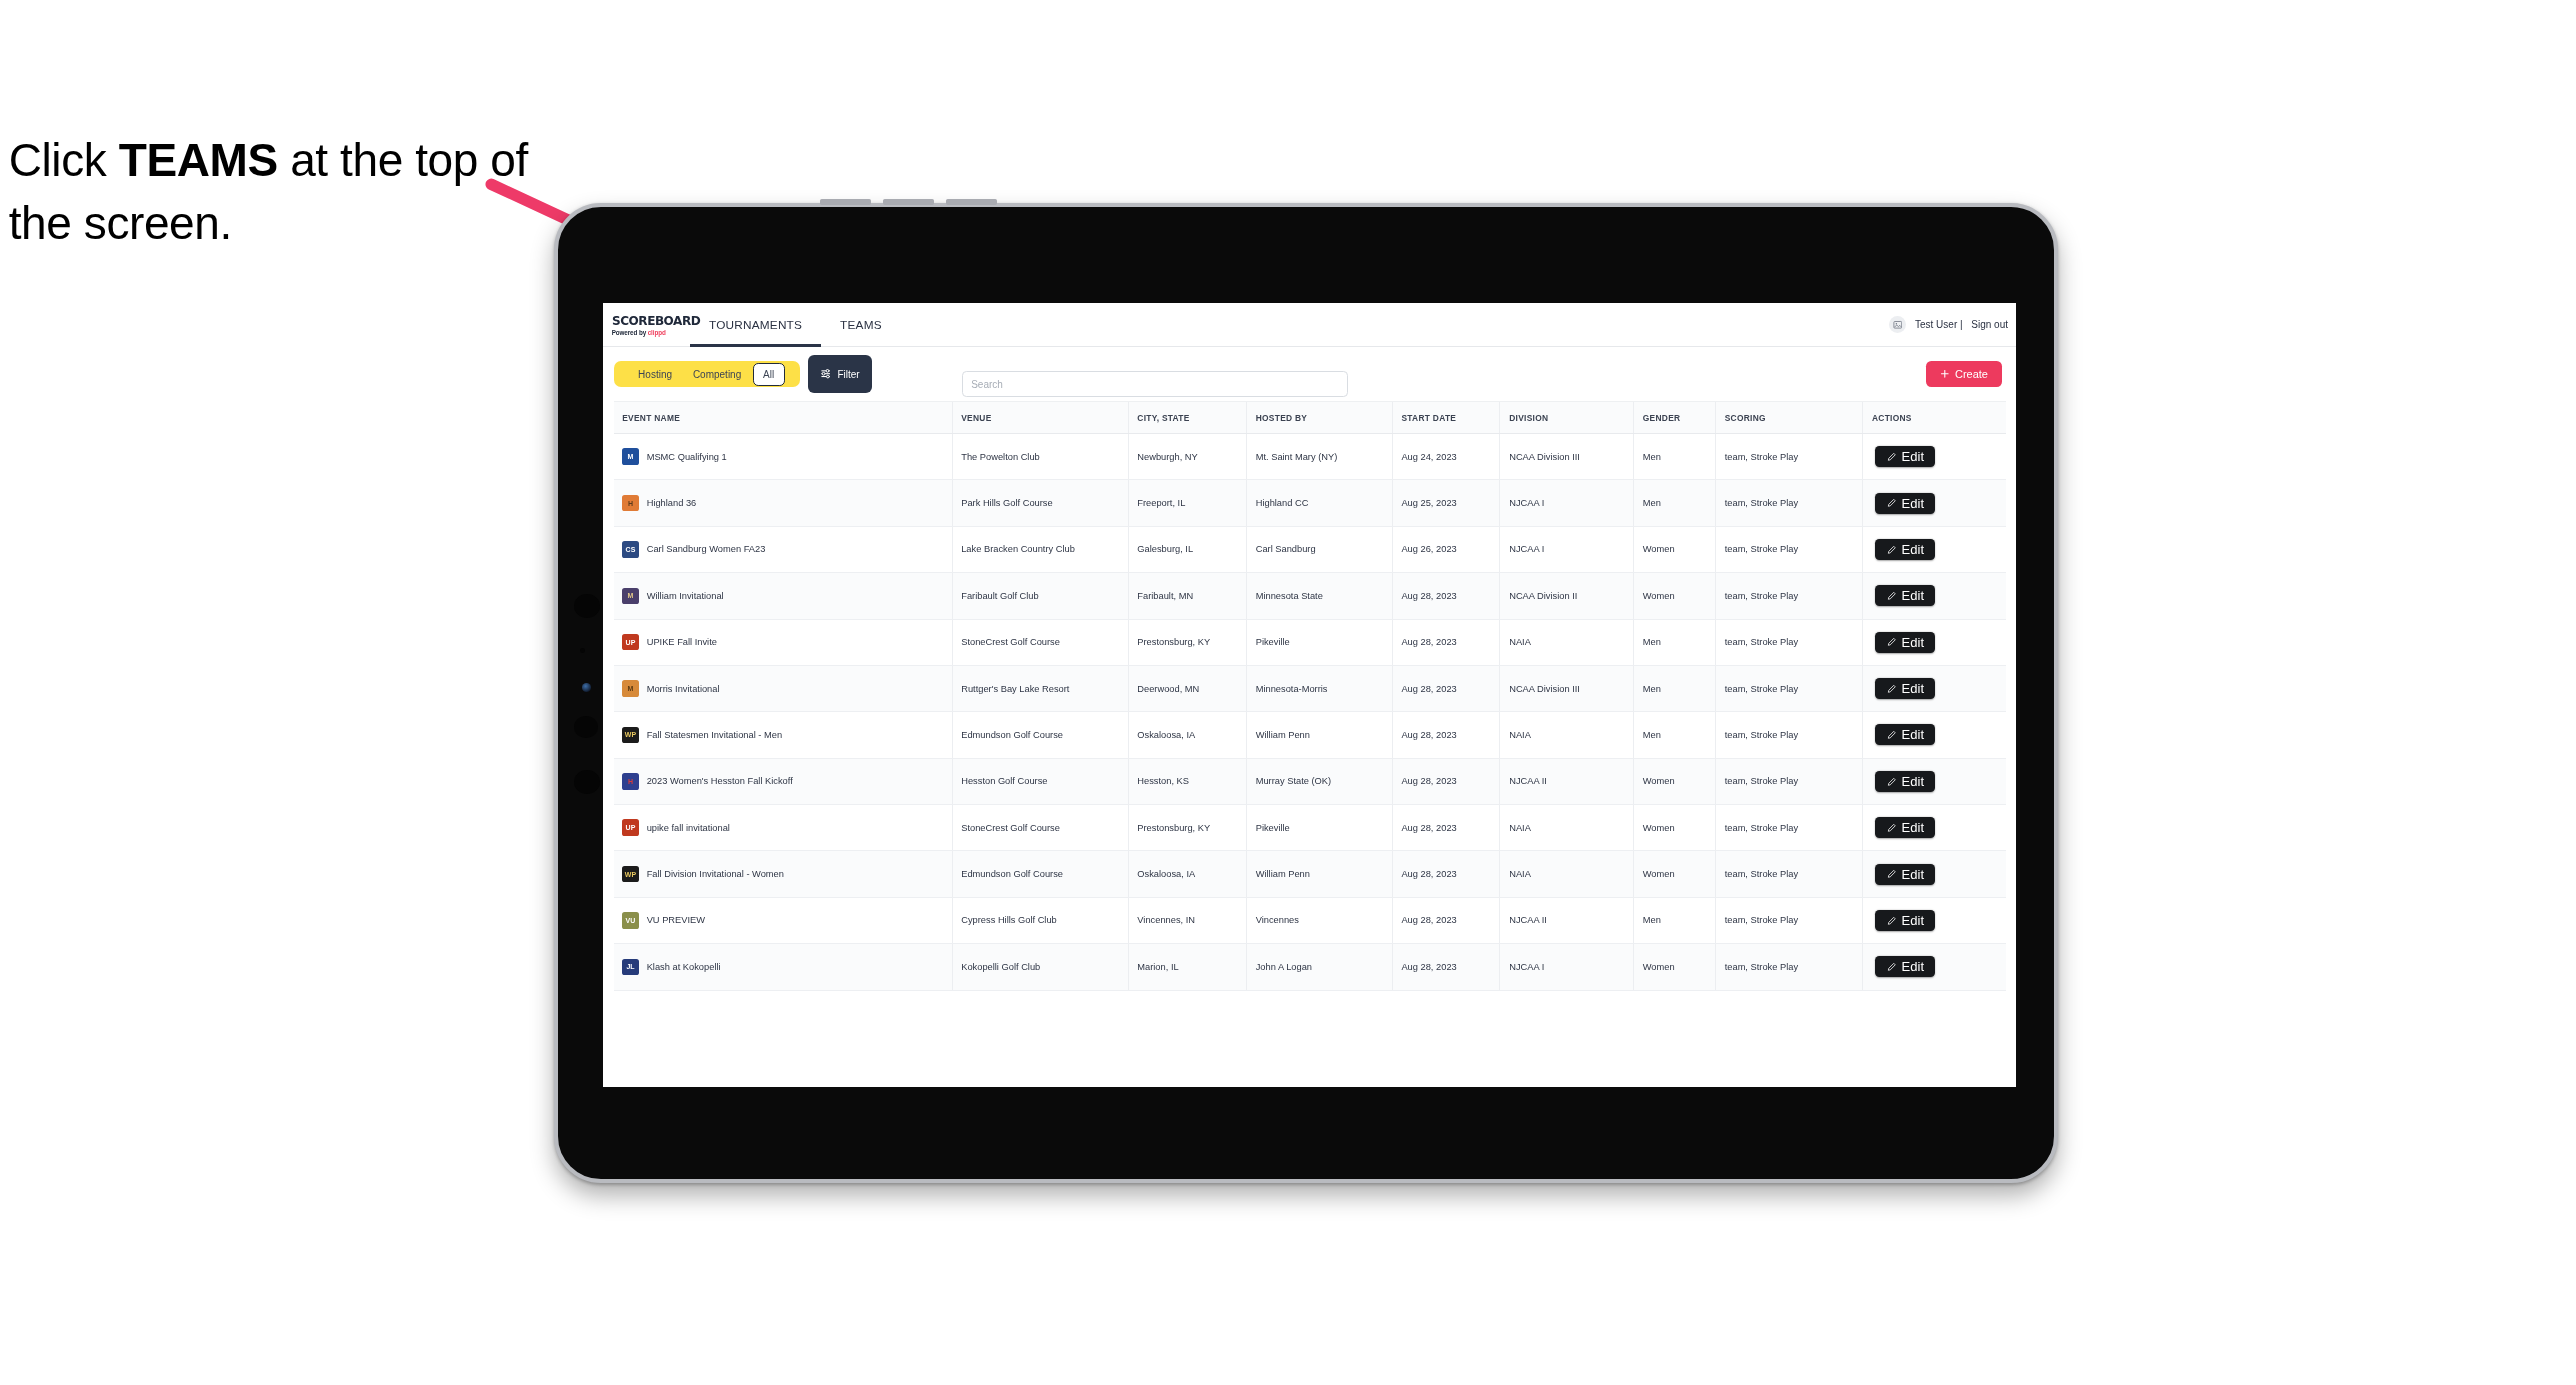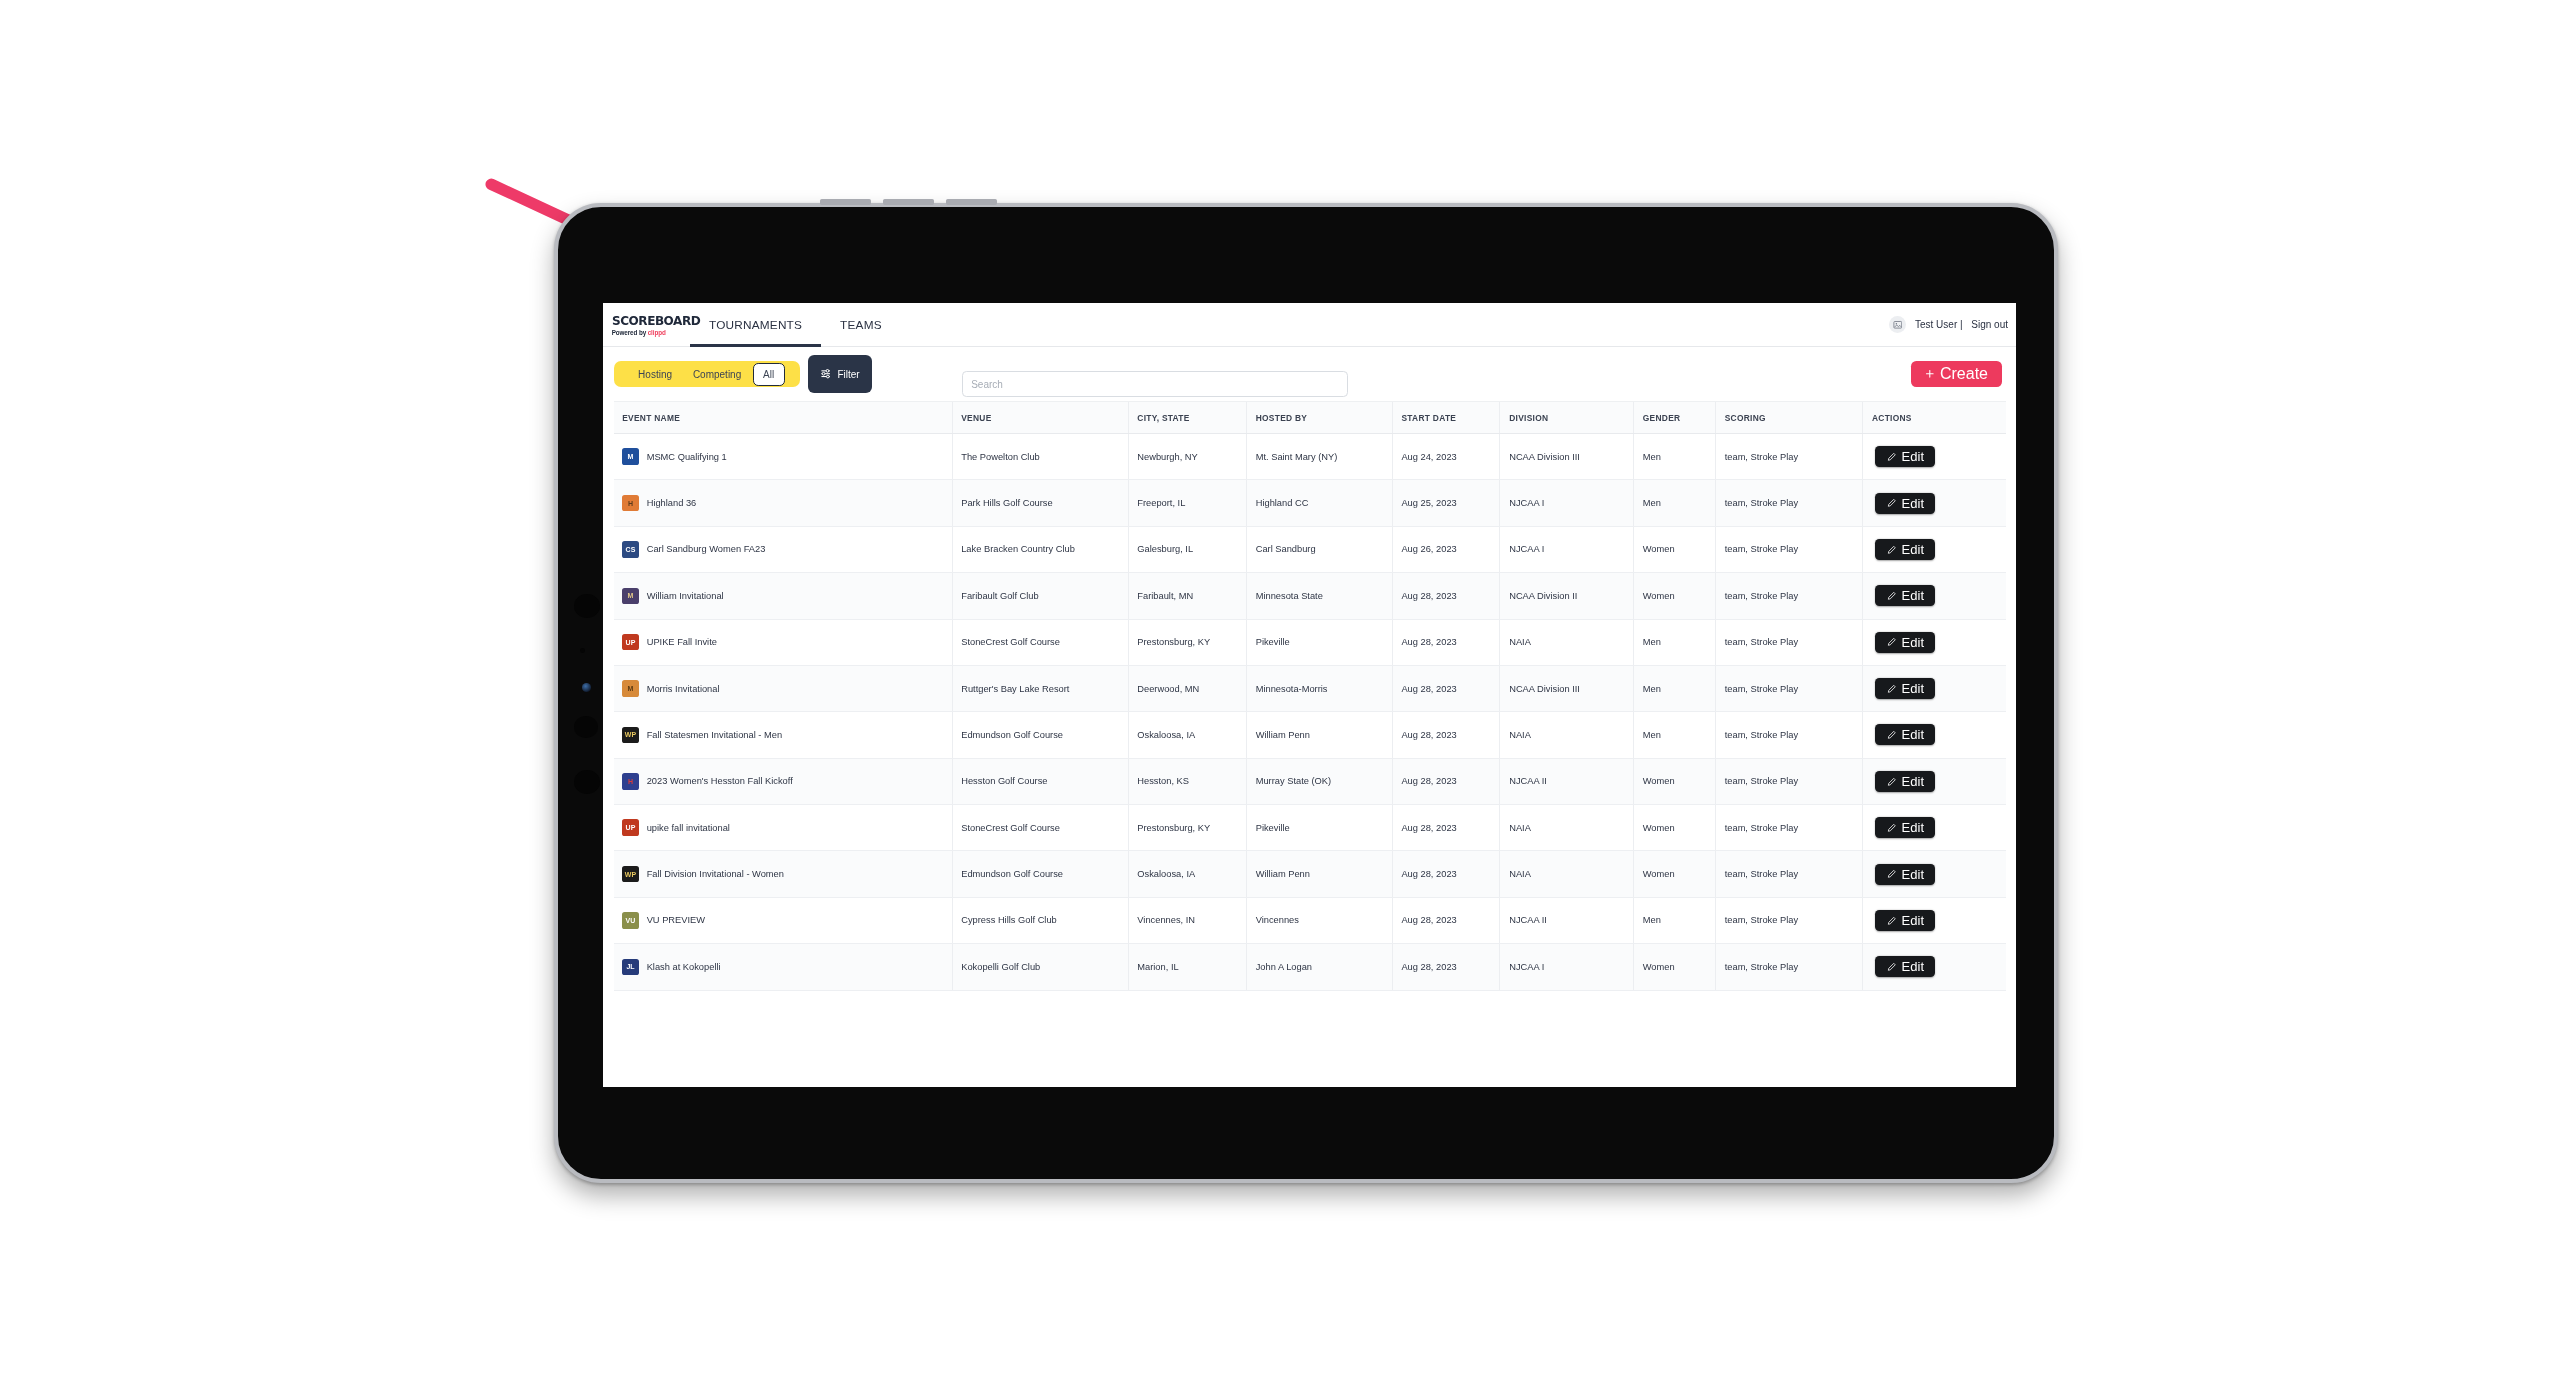--- a/index.html
+++ b/index.html
@@ -177,21 +177,21 @@
     color:#2a3142; outline:none;
     font-family:"Liberation Sans", sans-serif;
   }
   #search-input::placeholder { color:#a7adb6; }
   #create-btn {
     position:absolute; right:3.5px;
     background:#ed3a5e; color:#fff;
     border:none; border-radius:5.2px;
     height:26px; padding:0 14px;
     display:flex; align-items:center; gap:5.2px;
-    font-size:16px; cursor:pointer;
+    font-size:11px; cursor:pointer;
     font-family:"Liberation Sans", sans-serif;
   }
 
   
   #table-wrap { width:100%; }
   table { width:100%; border-collapse: collapse; table-layout: fixed; }
   thead th {
     background:#fafbfc;
     font-size:8.4px; font-weight:600;
     color:#3b4251; text-align:left;
@@ -236,20 +236,23 @@
   col.c-div   { width: 8.8%; }
   col.c-gen   { width: 5.4%; }
   col.c-score { width: 9.7%; }
   col.c-act   { width: 9.4%; }
 </style>
 </head>
 <body>
 
 <div id="stage">
 
+  <div id="instruction">
+    <span>Click </span><span class="bold">TEAMS</span><span> at the top of the screen.</span>
+  </div>
 
   <svg id="arrow-svg" viewBox="0 0 500 235">
     <line x1="2" y1="6" x2="432" y2="206" stroke="#ee3a68" stroke-width="13" stroke-linecap="round"></line>
     <polygon points="448,212 392,136 382,214 318,202" fill="#ee3a68"></polygon>
   </svg>
 
   <div id="tablet">
     <div class="edge-btn" style="left:262px; width:51px;"></div>
     <div class="edge-btn" style="left:325px; width:51px;"></div>
     <div class="edge-btn" style="left:388px; width:51px;"></div>

